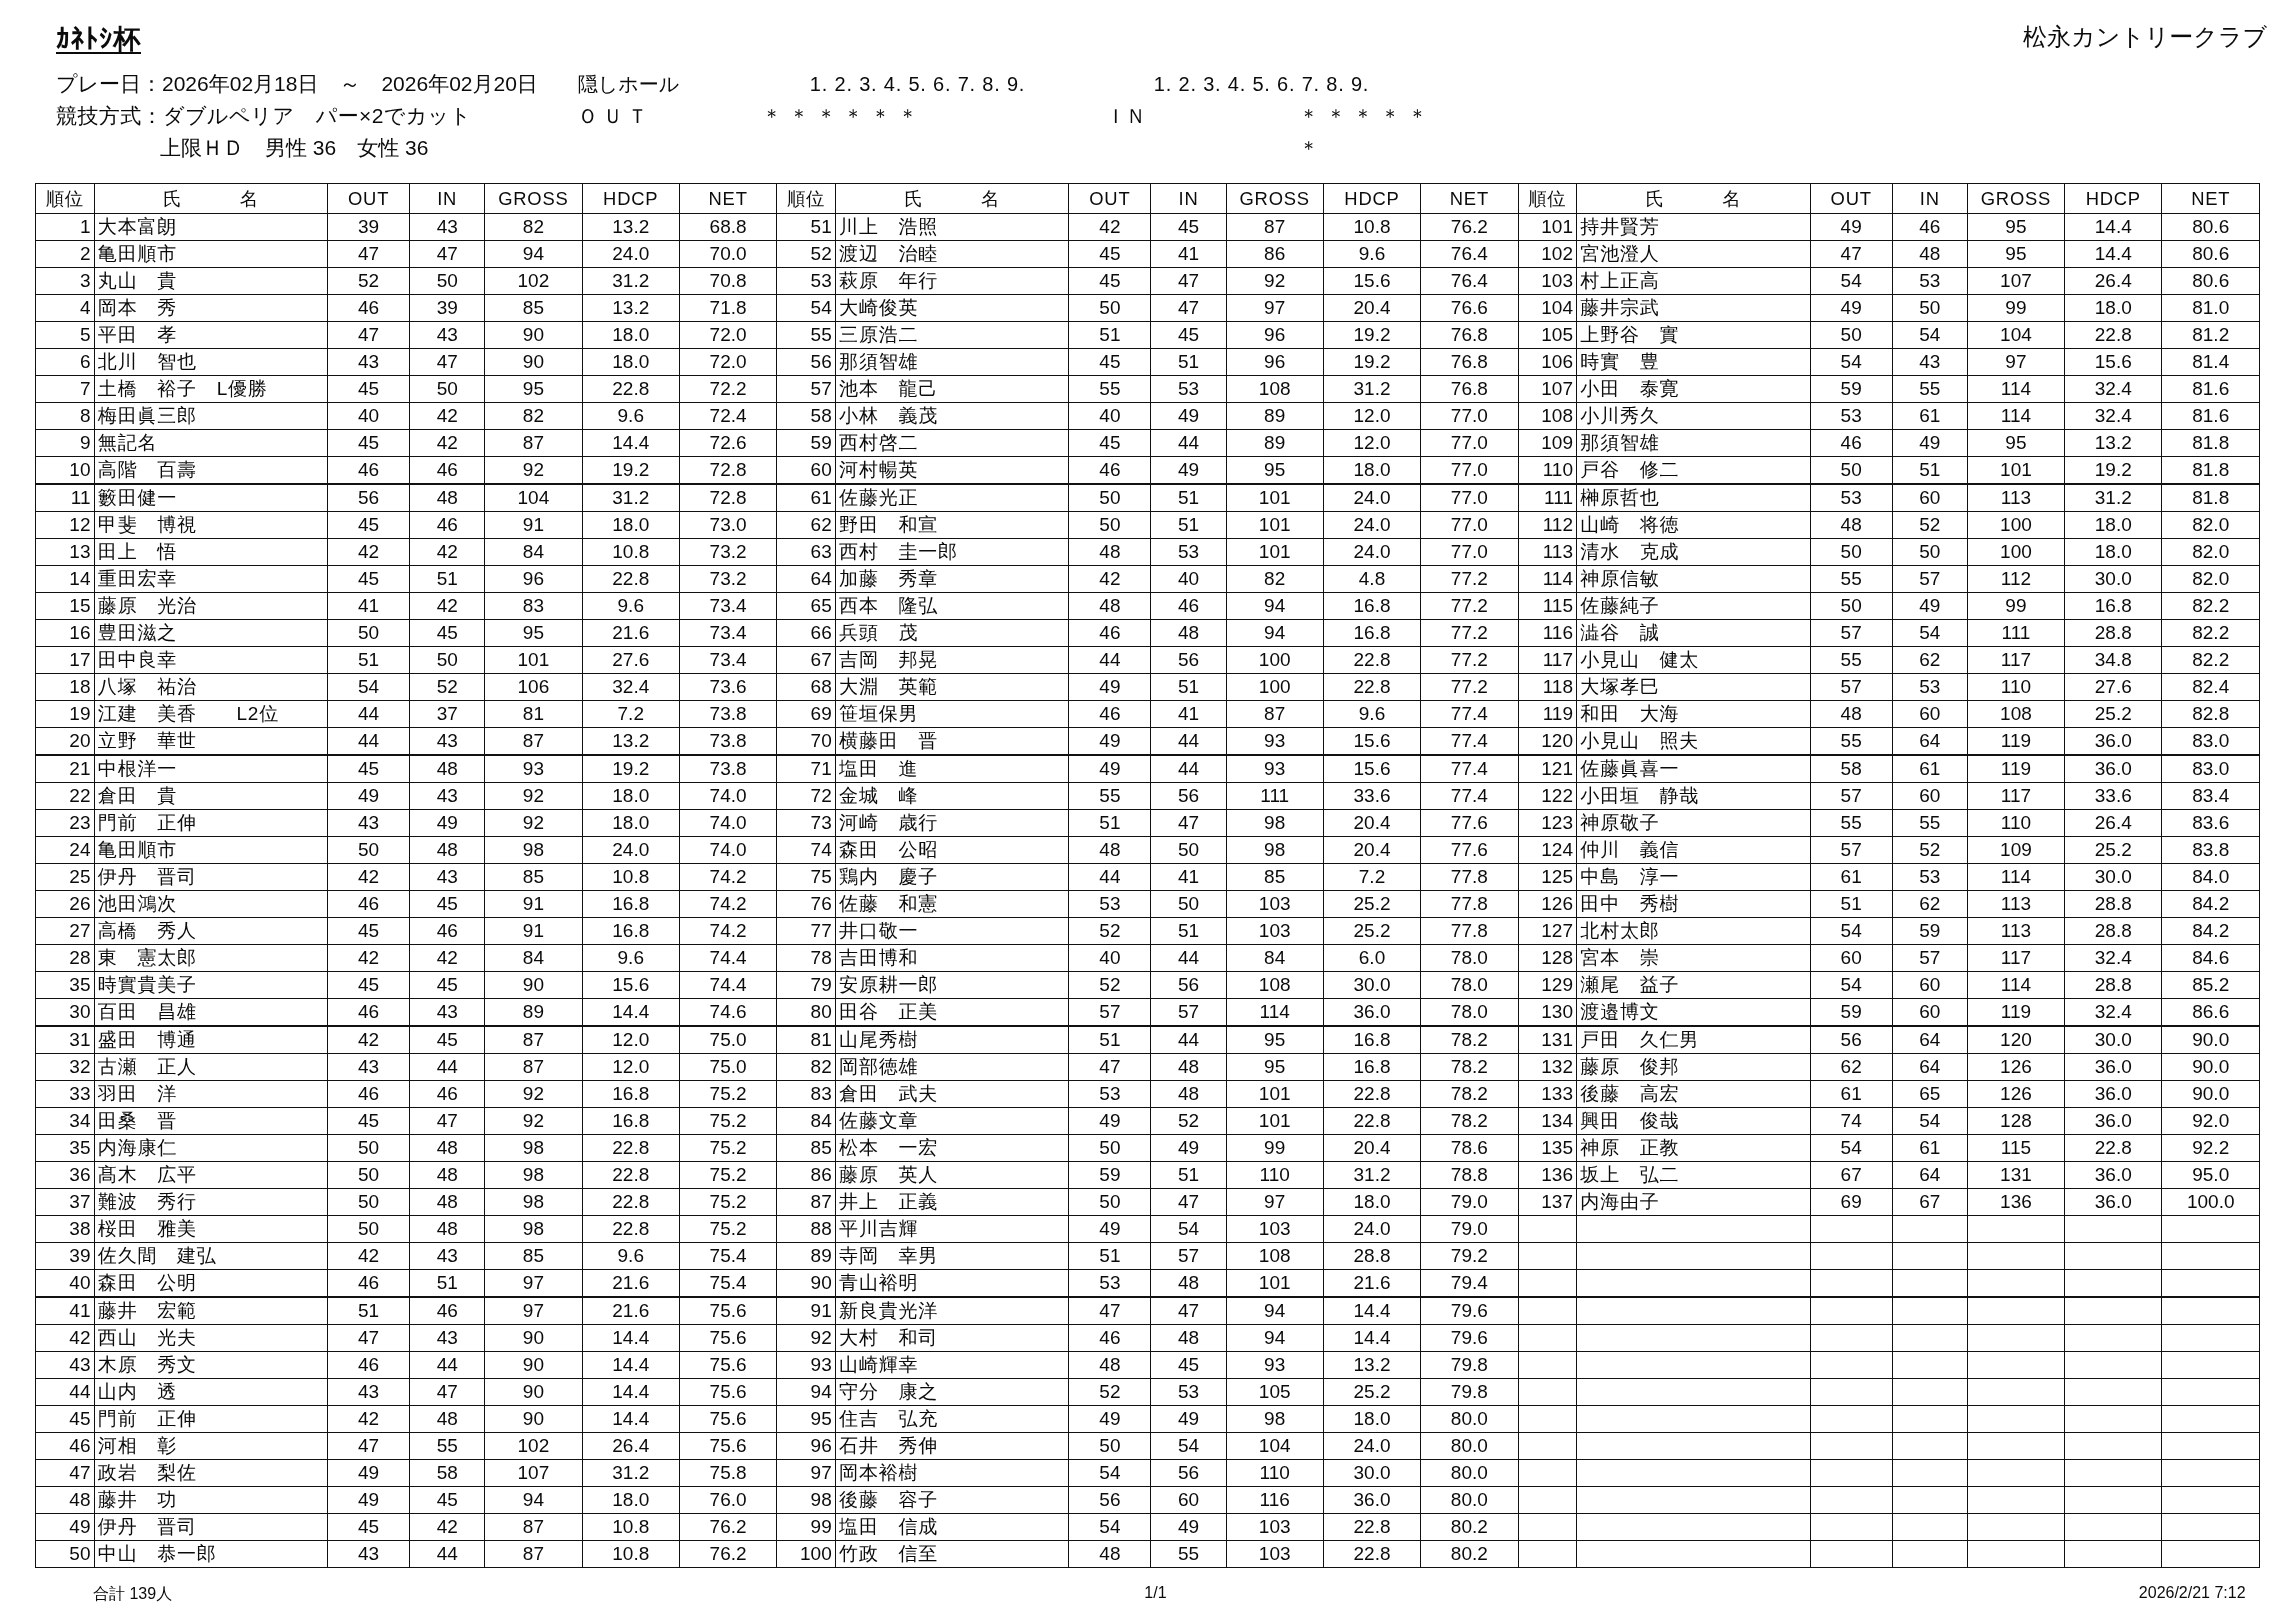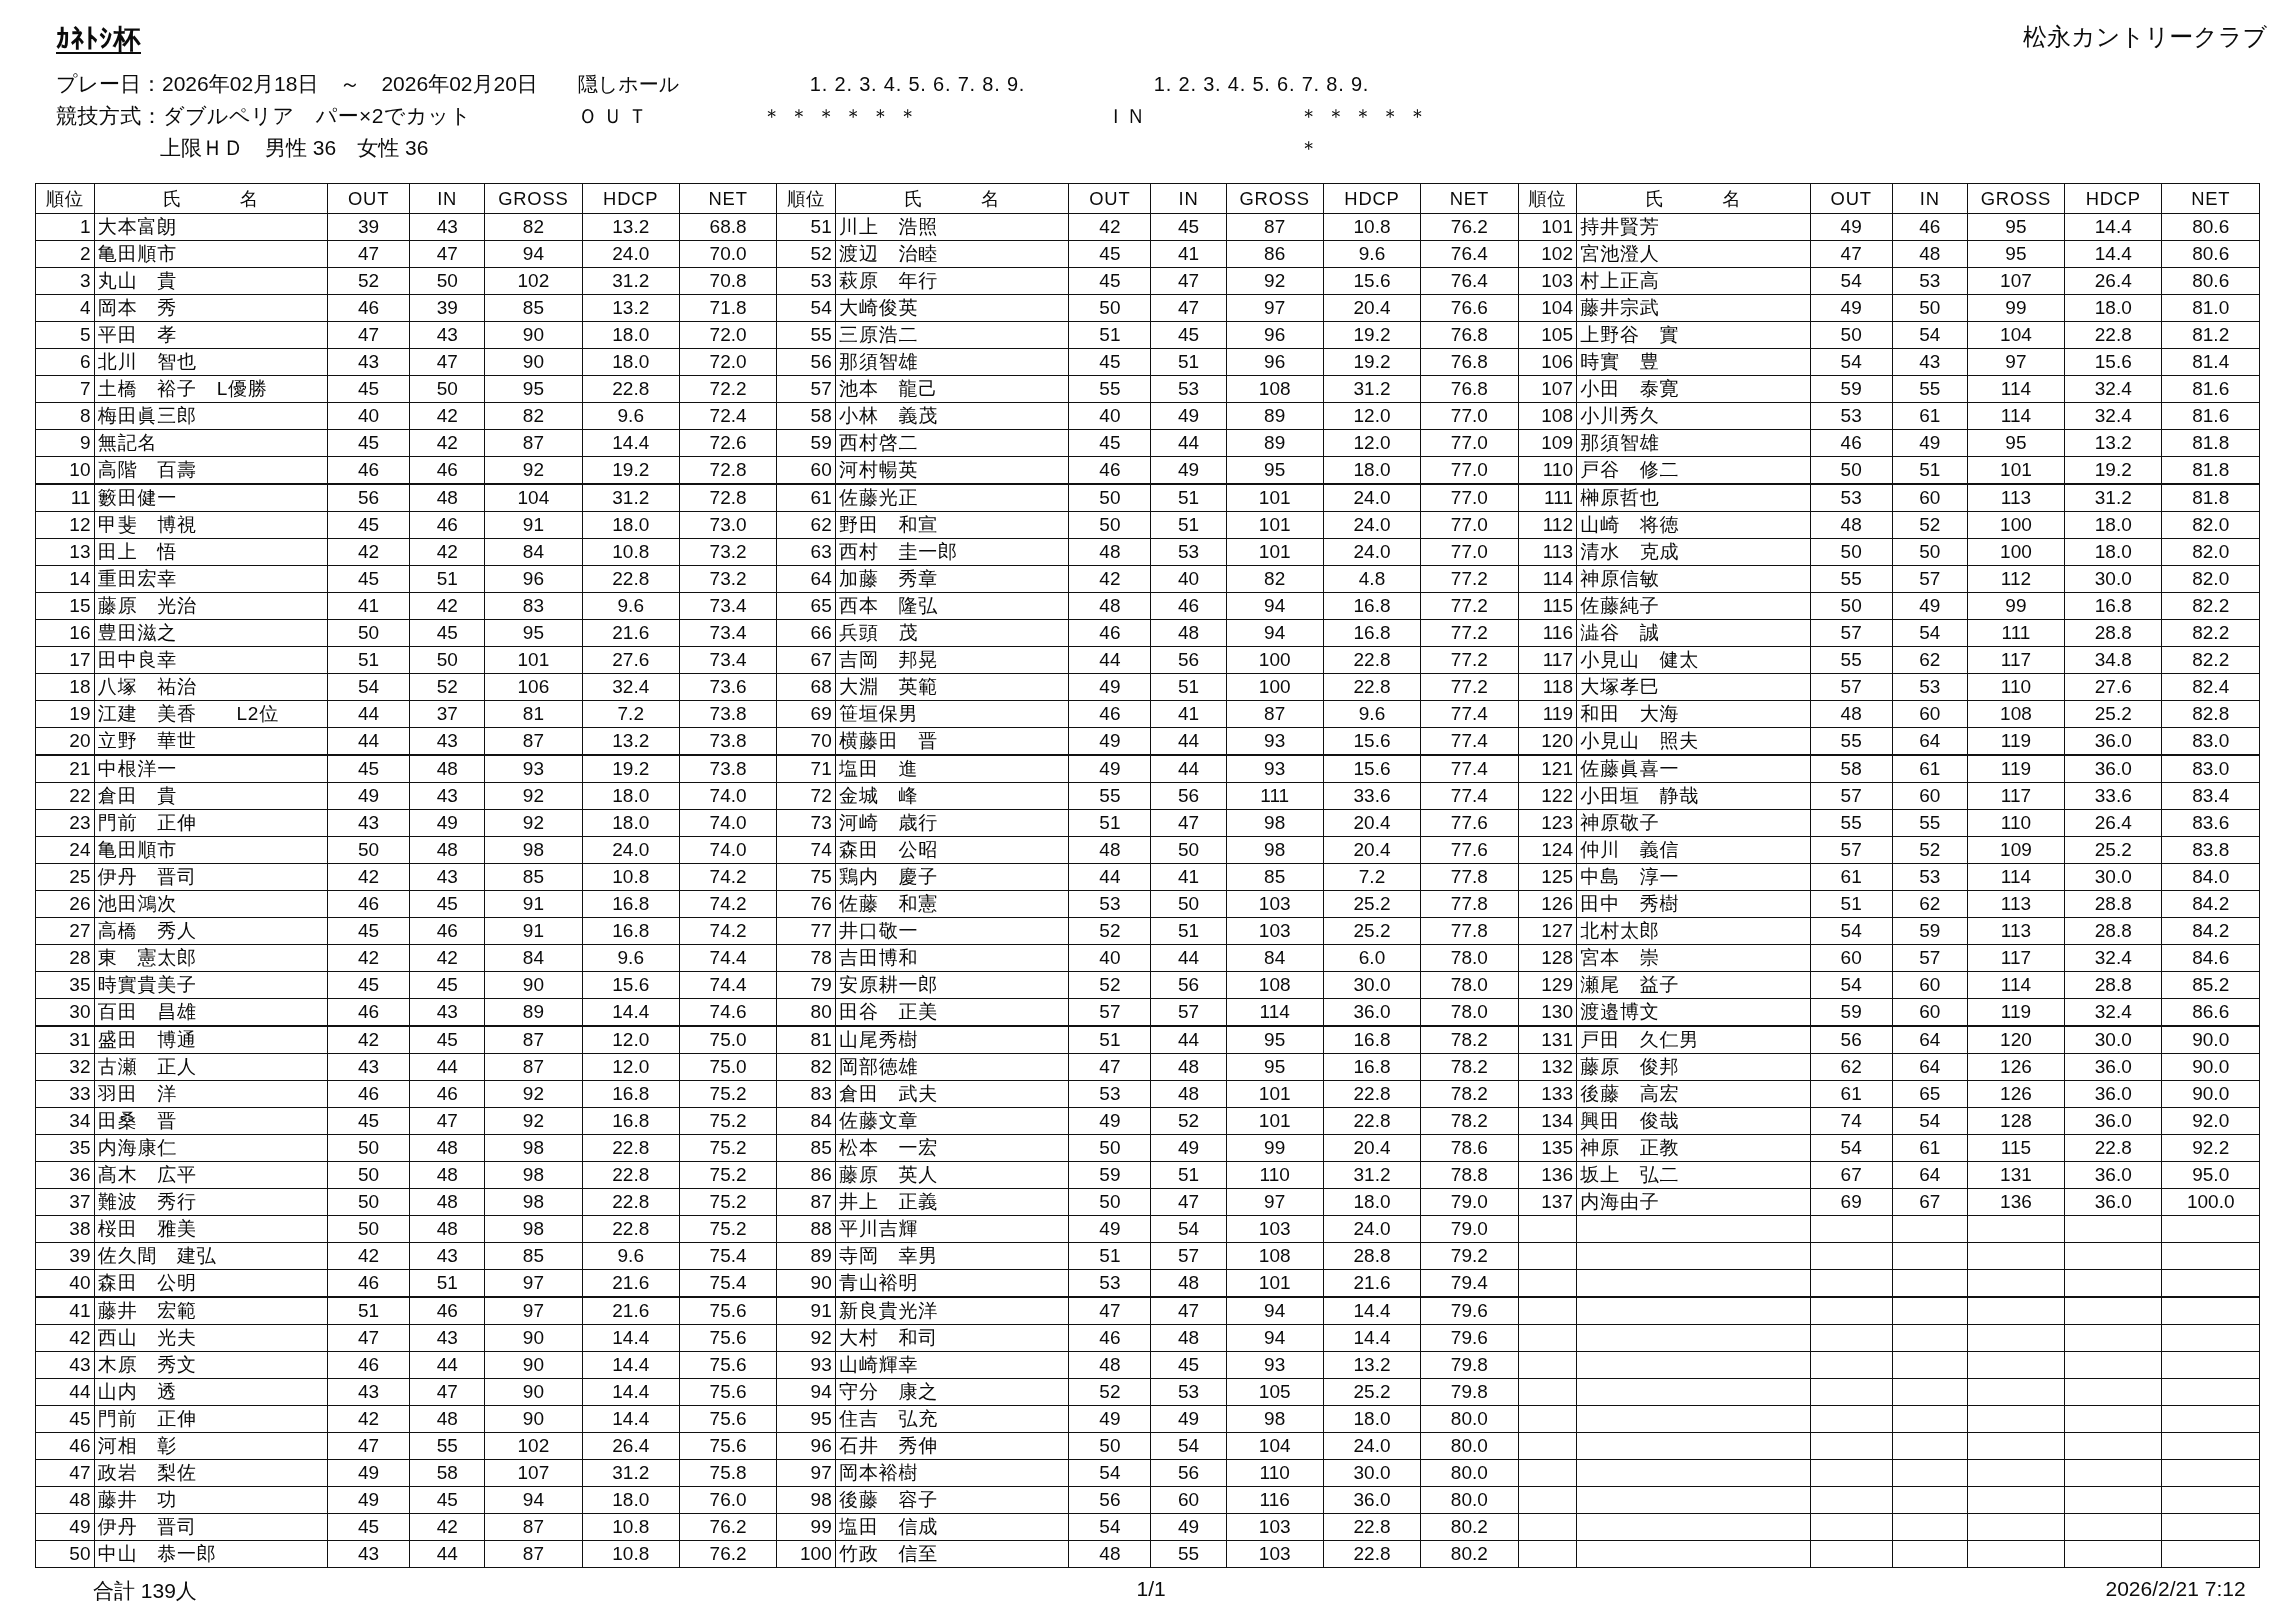--- a/index.html
+++ b/index.html
@@ -108,21 +108,21 @@
   td.num  { text-align: center; }
   tr.thick td { border-top-width: 2.4px; }
   td.empty { }
   
   .footer {
     position: absolute;
     left: 35px; right: 35px;
     bottom: 17.6px;
     display: flex;
     justify-content: space-between;
-    font-size: 21px;
+    font-size: 16px;
     gap: 17px;
   }
   .footer .total { margin-left: 58px; }
   .footer .page-no { }
   .footer .stamp { margin-right: 14.4px; }
 </style>
 </head>
 <body>
 
 <div class="page">

